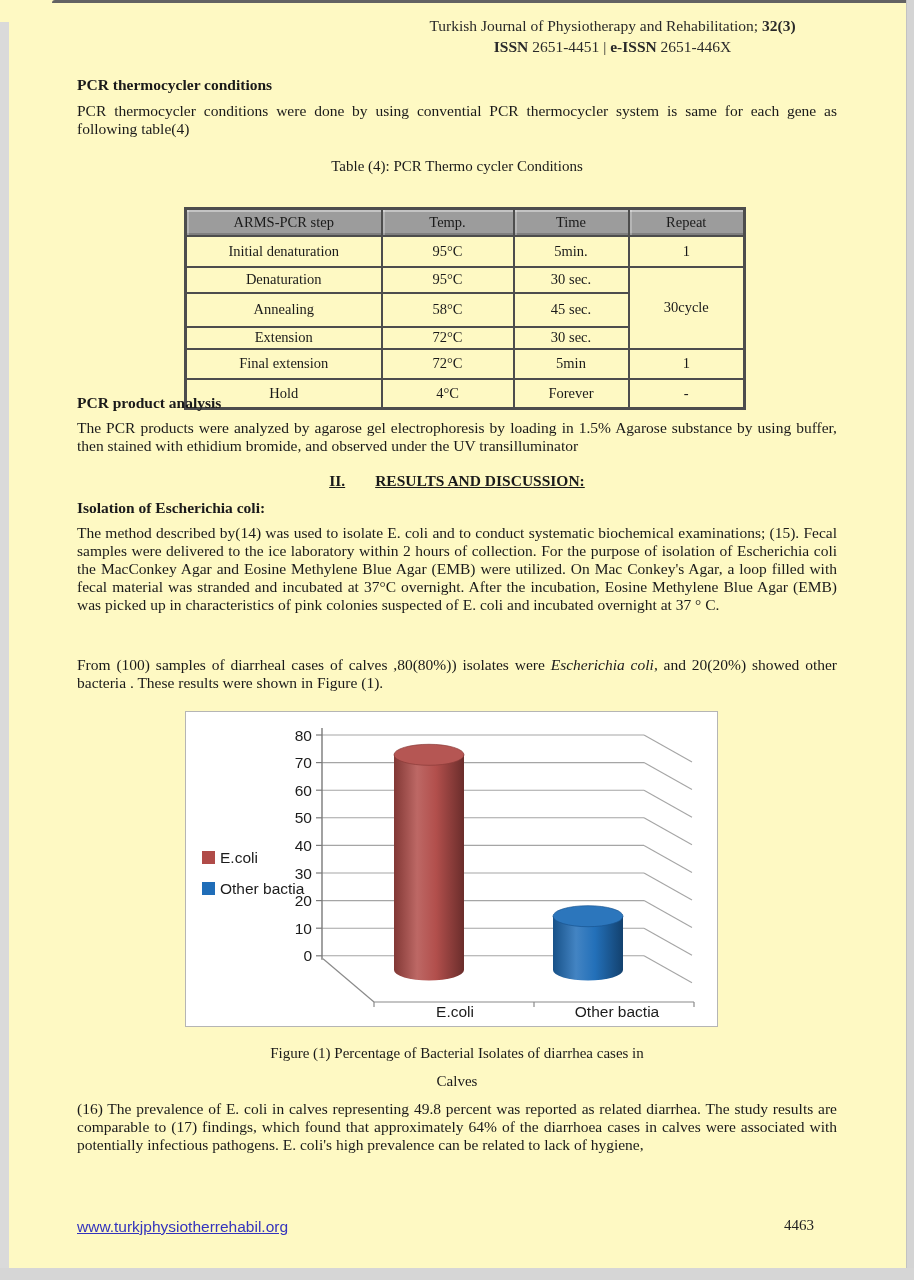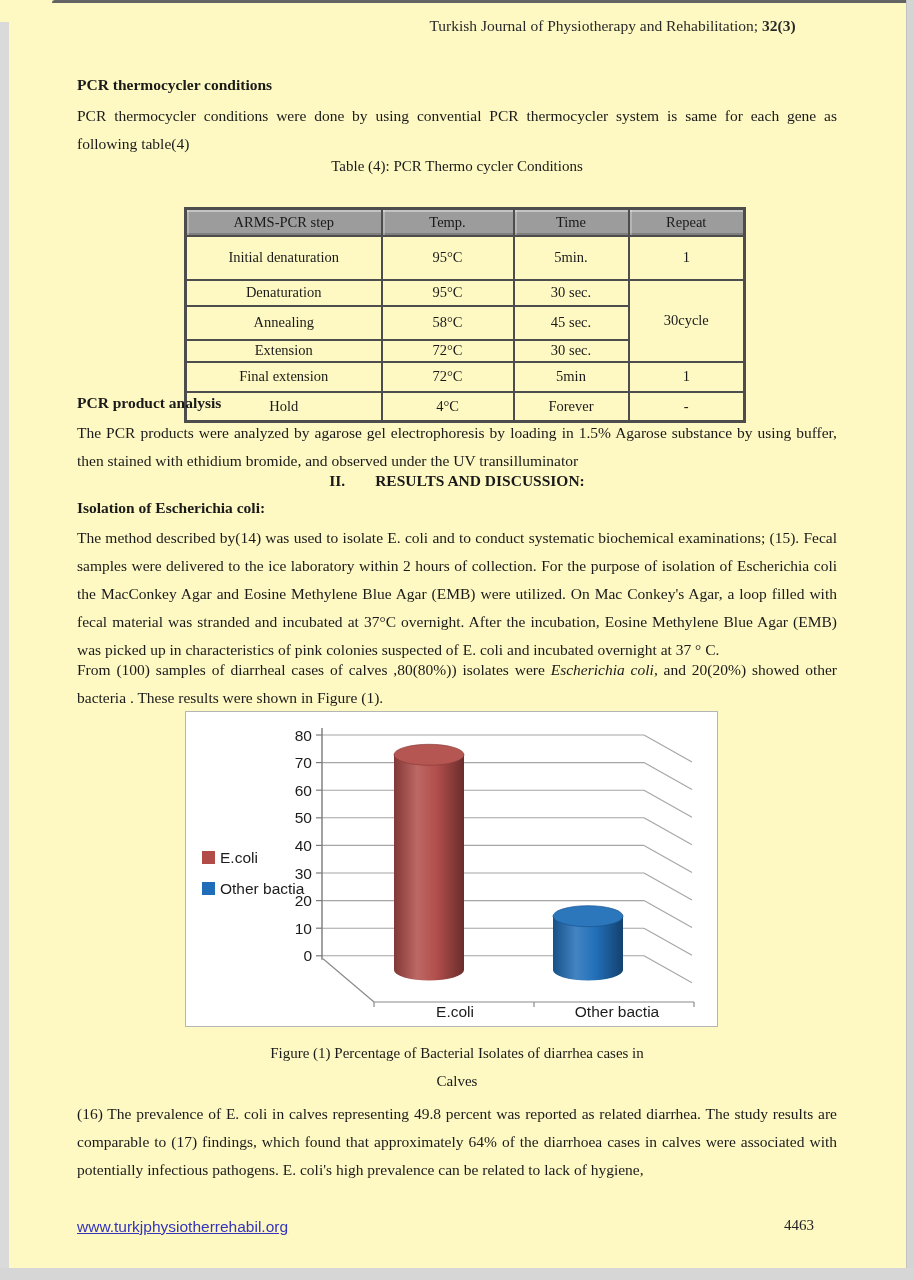--- a/index.html
+++ b/index.html
@@ -9,51 +9,58 @@
   }
   #page{position:relative;width:914px;height:1280px;background:#fef9c3;}
   
   .edge-top{position:absolute;left:52px;right:0;top:0;height:3px;background:#636363;border-top-left-radius:4px;}
   .edge-left{position:absolute;left:0;top:22px;bottom:0;width:9px;background:#dadada;}
   .edge-right{position:absolute;right:0;top:0;bottom:0;width:7px;background:#d4d4d4;border-left:1px solid #c2c2c2;}
   .edge-bottom{position:absolute;left:0;right:0;bottom:0;height:12px;background:#d6d6d6;}
   .abs{position:absolute;}
   .content{left:77px;width:760px;}
   .h-bold{font-weight:bold;font-size:15.5px;}
-  p.body-text{margin:0;font-size:15.5px;line-height:28px;text-align:justify;}
+  p.body-text{margin:0;font-size:15.5px;line-height:18px;text-align:justify;}
   .header-block{top:15px;left:340px;width:545px;text-align:center;font-size:15.5px;line-height:21px;color:#2a2a2a;}
   .table-caption{top:158px;text-align:center;font-size:15px;}
   
   table.pcr{border-collapse:collapse;border:3px solid #4d4d4d;font-size:14.5px;table-layout:fixed;}
   table.pcr th,table.pcr td{border:2px solid #4d4d4d;text-align:center;vertical-align:middle;padding:1px 4px;}
   table.pcr thead th{
     background:#9c9c9c;font-weight:normal;
     box-shadow:inset 0 2px 0 rgba(255,255,255,.40), inset 2px 0 0 rgba(255,255,255,.25), inset 0 -2px 0 rgba(0,0,0,.18);
   }
-  .results-head{top:472px;text-align:center;font-weight:bold;font-size:15.5px;}
+  .results-head{top:472px;text-align:center;font-weight:bold;font-size:15.5px;text-decoration:underline;}
   .roman{margin-right:30px;}
   .chart-box{left:185px;top:711px;width:531px;height:314px;border:1.5px solid #b5b5b5;background:#fff;}
   .fig-cap{text-align:center;font-size:15px;}
   .footer-link{top:1218px;left:77px;font-family:"Liberation Sans","DejaVu Sans",sans-serif;font-size:15.5px;color:#3434bd;text-decoration:underline;}
   .footer-page{top:1217px;left:784px;font-size:15px;color:#222;}
   i{}
 </style>
 </head>
 <body>
 
 <div id="page">
   <div class="edge-top"></div>
   <div class="edge-left"></div>
   <div class="edge-right"></div>
   <div class="edge-bottom"></div>
 
   <div class="abs header-block">
     <div>
       <span>Turkish Journal of Physiotherapy and Rehabilitation;</span>
       <b>32(3)</b>
+    </div>
+    <div>
+      <b>ISSN</b>
+      <span>2651-4451</span>
+      <span>|</span>
+      <b>e-ISSN</b>
+      <span>2651-446X</span>
     </div>
   </div>
 
   <div class="abs content h-bold" style="top:76px;">PCR thermocycler conditions</div>
   <p class="abs content body-text" style="top:102px;">PCR thermocycler conditions were done by using convential PCR thermocycler system is same for each gene as following table(4)</p>
 
   <div class="abs content table-caption">Table (4): PCR Thermo cycler Conditions</div>
   <div class="abs" style="left:184px;top:183px;margin-top:24px;">
     <table class="pcr">
       <colgroup>
@@ -64,21 +71,21 @@
         </colgroup>
       <thead>
         <tr style="height:27px">
           <th>ARMS-PCR step</th>
           <th>Temp.</th>
           <th>Time</th>
           <th>Repeat</th>
         </tr>
       </thead>
       <tbody>
-        <tr style="height:44px">
+        <tr style="height:31px">
           <td>Initial denaturation</td>
           <td>95°C</td>
           <td>5min.</td>
           <td>1</td>
         </tr>
         <tr style="height:26px">
           <td>Denaturation</td>
           <td>95°C</td>
           <td>30 sec.</td>
           <td rowspan="3">30cycle</td>

